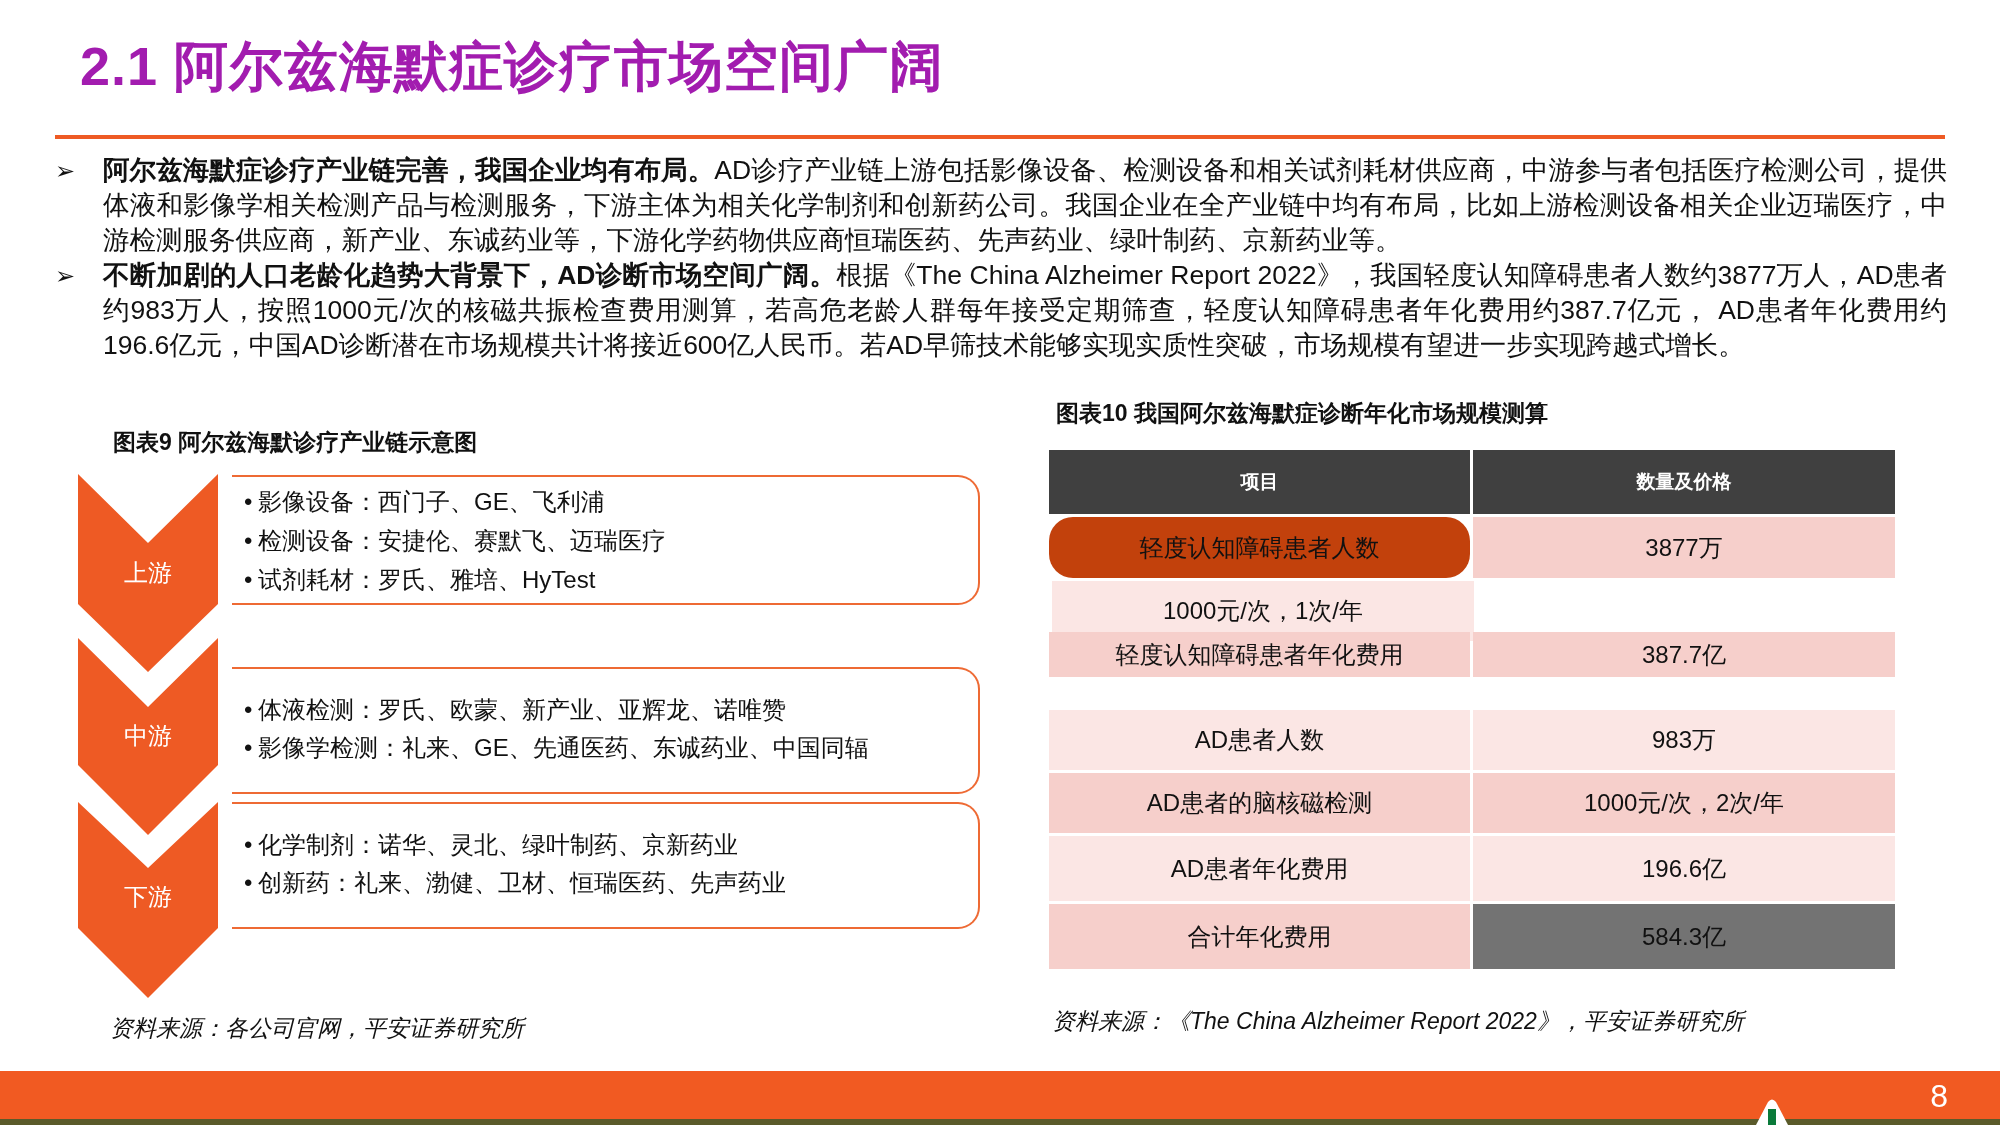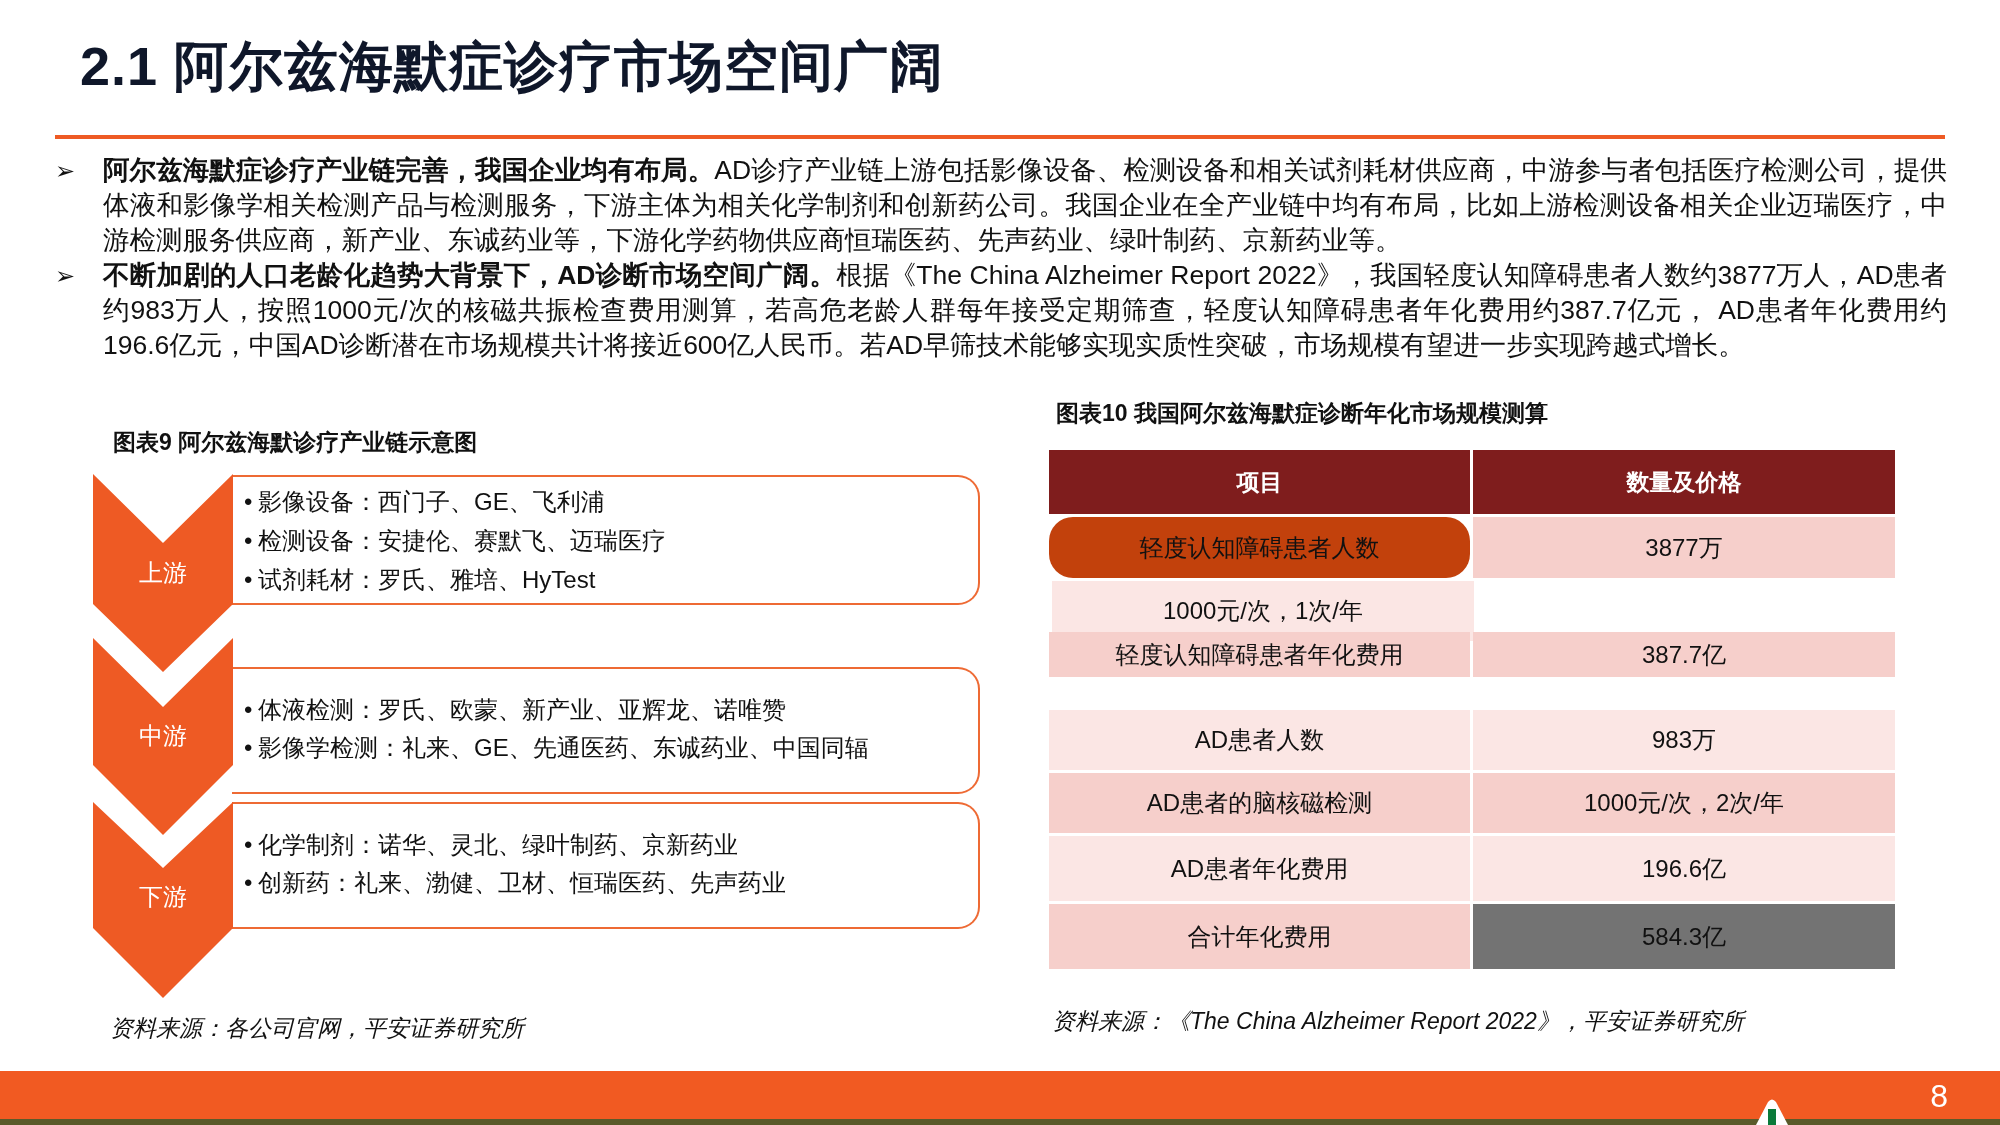--- a/index.html
+++ b/index.html
@@ -7,53 +7,53 @@
     width: 2000px; height: 1125px; position: relative; overflow: hidden;
     background: #ffffff;
     font-family: "Liberation Sans", "DejaVu Sans", sans-serif;
     color: #111;
   }
   .abs { position: absolute; }
 
   
   .page-title {
     left: 80px; top: 34px; font-size: 54px; font-weight: bold;
-    color: #0f172a; letter-spacing: 1px; white-space: nowrap; line-height: 64px;
+    color: #a21caf; letter-spacing: 1px; white-space: nowrap; line-height: 64px;
   }
   .title-rule { left: 55px; top: 135px; width: 1890px; height: 4px; background: #ee5a24; }
 
   
   .bullets { left: 55px; top: 153px; width: 1892px; }
   .bullet { position: relative; padding-left: 48px; font-size: 26.5px; line-height: 35px; text-align: justify; }
   .bullet-mark { position: absolute; left: 0; top: 0; font-size: 24px; line-height: 35px; color: #111; }
   .bullet b { font-weight: bold; }
 
   
   .fig-title { font-size: 23px; font-weight: bold; white-space: nowrap; line-height: 30px; }
 
   
-  .chev { left: 93px; width: 156px; }
+  .chev { left: 78px; width: 156px; }
   .chev svg { display: block; }
   .chev-label { position: absolute; left: 0; width: 140px; text-align: center; color: #fff; font-size: 24px; line-height: 30px; }
   .chain-box {
     left: 232px; width: 748px; border: 2.5px solid #ee6a34; border-left: none;
     border-radius: 0 22px 22px 0; background: #fff; box-sizing: border-box;
   }
   .chain-item { position: absolute; left: 12px; font-size: 24px; line-height: 30px; white-space: nowrap; }
   .chain-item .dot { display: inline-block; width: 14px; }
 
   .source { font-size: 23px; font-style: italic; white-space: nowrap; color: #111; }
 
   
   .tbl { left: 1049px; top: 450px; width: 846px; }
   .tbl-row { position: absolute; left: 0; width: 846px; display: flex; }
   .tbl-cell { display: flex; align-items: center; justify-content: center; font-size: 24px; box-sizing: border-box; }
   .tbl-cell.c1 { width: 421px; }
   .tbl-cell.c2 { width: 422px; margin-left: 3px; }
-  .tbl-head .tbl-cell { background: #7f1d1d; color: #fff; font-weight: bold; font-size: 23px; }
+  .tbl-head .tbl-cell { background: #404040; color: #fff; font-weight: bold; font-size: 19px; }
 
   
   .footer { left: 0; top: 1071px; width: 2000px; height: 50px; background: #f15a22; }
   .footer-strip { left: 0; top: 1119px; width: 2000px; height: 6px; background: #5a5a2a; }
   .page-num { right: 52px; top: 1076px; font-size: 32px; color: #fff; line-height: 40px; }
   .logo { left: 1752px; top: 1098px; width: 40px; height: 27px; }
 </style>
 </head>
 <body>
 

